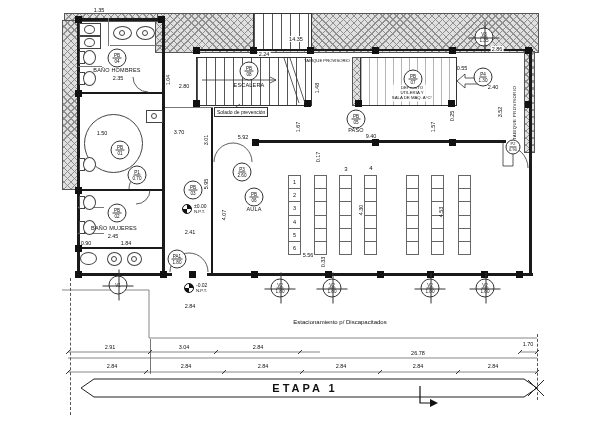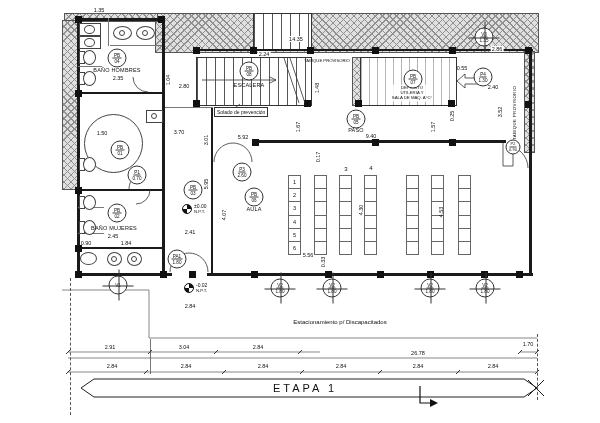--- a/index.html
+++ b/index.html
@@ -44,21 +44,21 @@
   .wct{position:absolute;border:1px solid #444;width:4px;height:11px;z-index:4;background:#fff;}
   .wcb{position:absolute;border:1px solid #444;border-radius:50%;width:11px;height:13px;z-index:4;background:#fff;}
   .dashv{position:absolute;width:0;border-left:1px dashed #555;z-index:2;}
   .solado{position:absolute;border:1px solid #333;background:#fff;font-size:5px;color:#111;
     display:flex;align-items:center;justify-content:center;white-space:nowrap;z-index:7;padding:1px 2px;}
   .tabiq-v{position:absolute;writing-mode:vertical-rl;transform:rotate(180deg);font-size:4.3px;
     letter-spacing:.4px;color:#111;z-index:6;white-space:nowrap;}
   .tabiq-h{position:absolute;font-size:4.2px;color:#111;white-space:nowrap;transform:translate(-50%,-50%);z-index:6;}
   .depotxt{position:absolute;font-size:4.3px;line-height:1.15;color:#111;text-align:center;
     transform:translate(-50%,-50%);z-index:6;background:rgba(255,255,255,.85);padding:1px;}
-  .etapa{position:absolute;font-size:11px;font-weight:normal;letter-spacing:3px;color:#111;
+  .etapa{position:absolute;font-size:11px;font-weight:bold;letter-spacing:3px;color:#111;
     transform:translate(-50%,-50%);z-index:6;}
   .estac{position:absolute;font-size:6px;color:#111;white-space:nowrap;transform:translate(-50%,-50%);z-index:6;}
   svg.overlay{position:absolute;left:0;top:0;z-index:5;}
 </style>
 </head>
 <body>
 
 <div id="stage">
 
   <div class="hatch" style="left:155px;top:13px;width:382px;height:38px;"></div>

